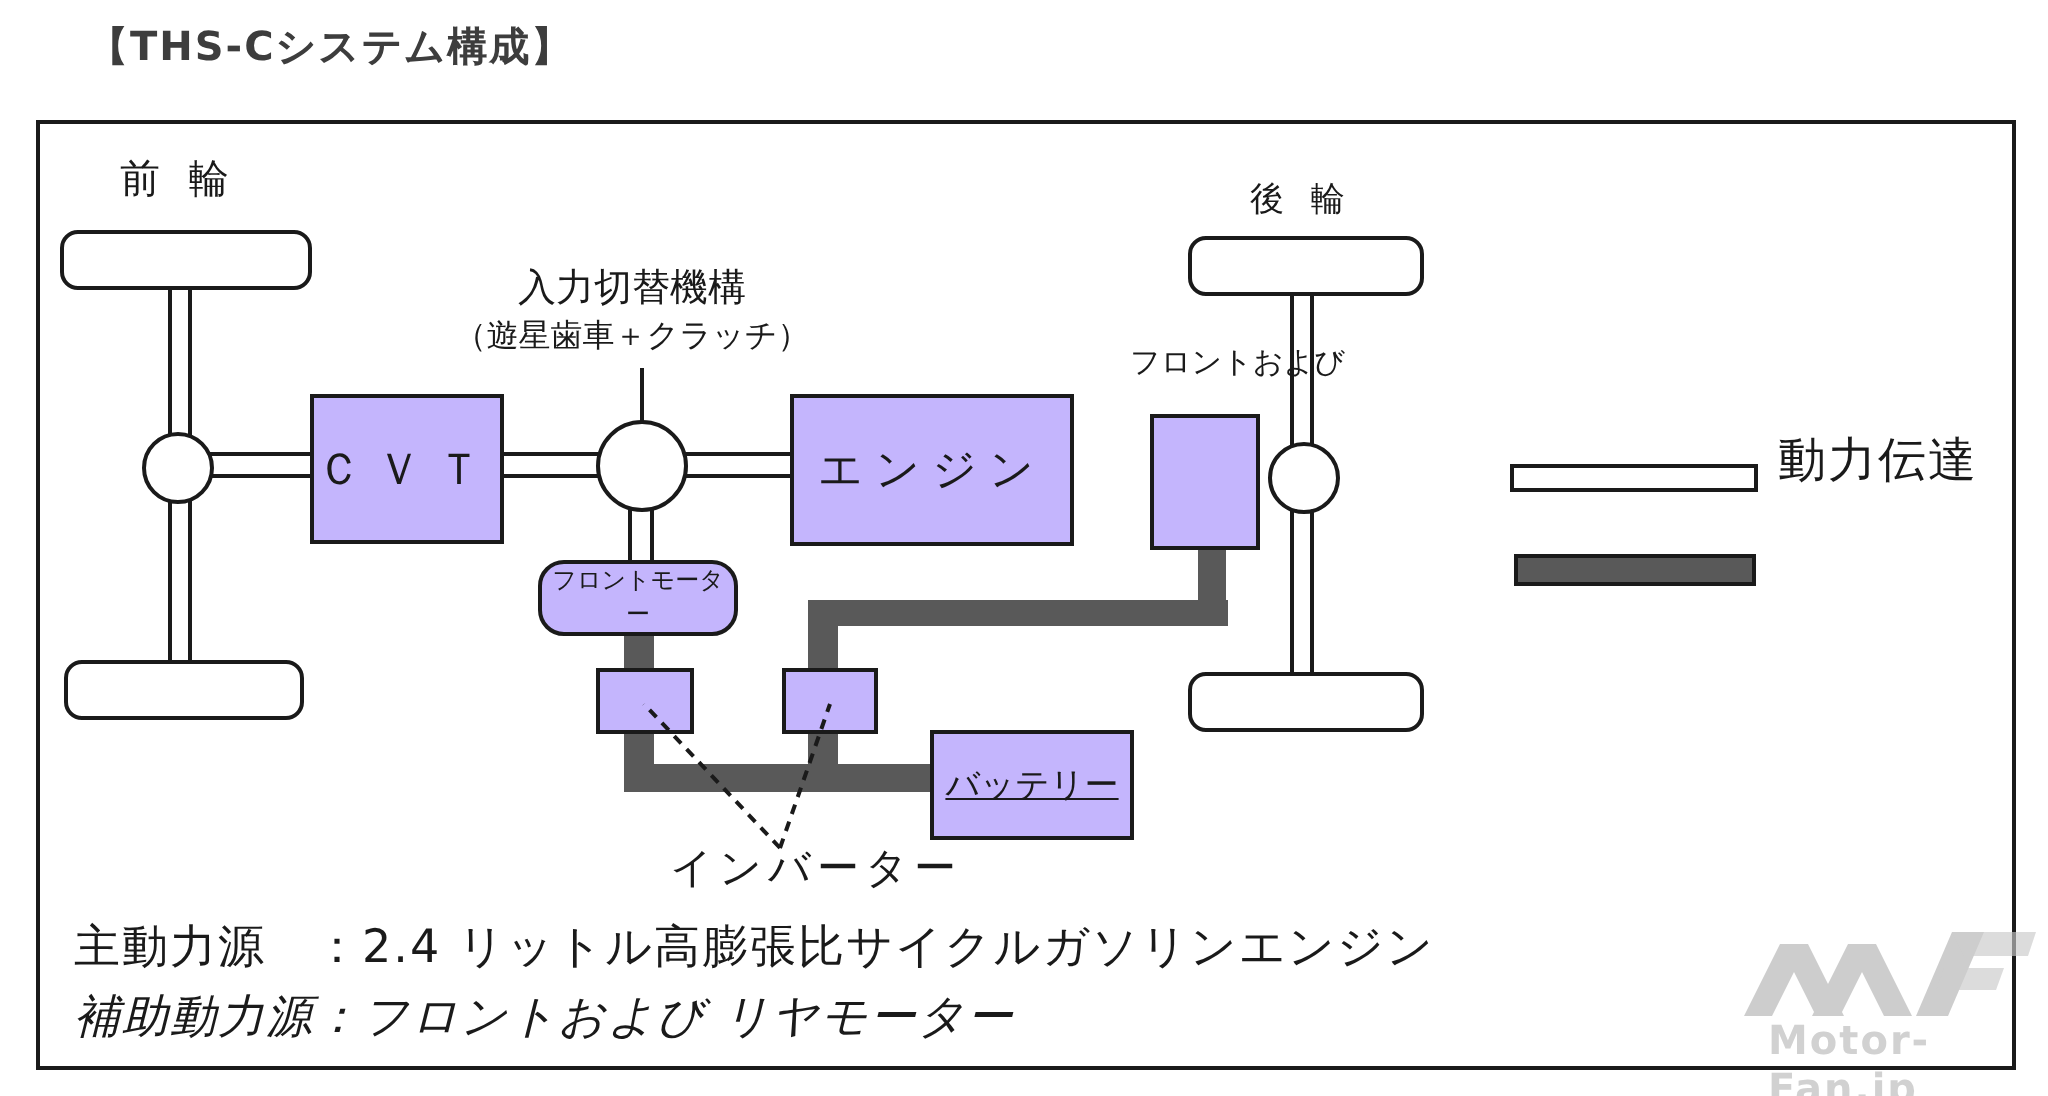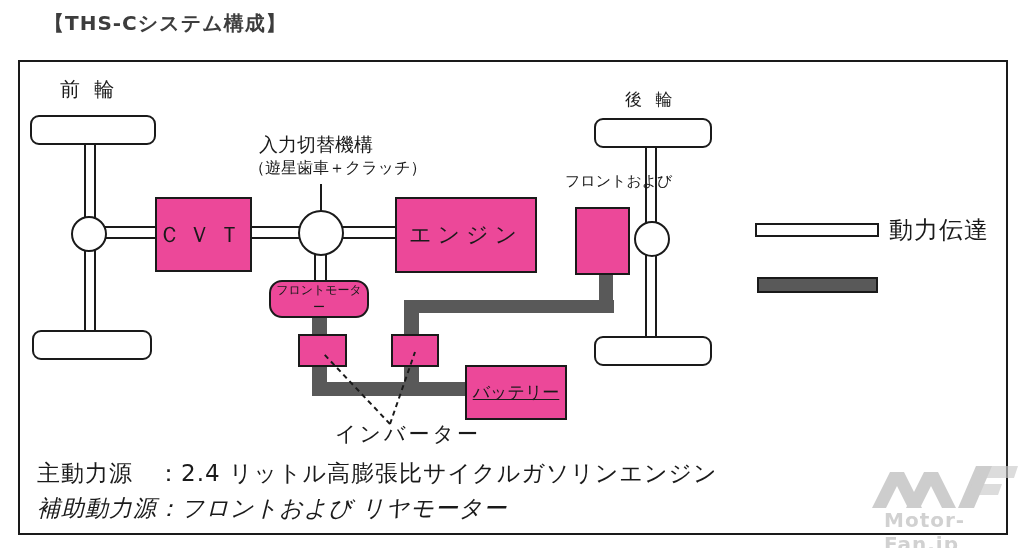--- a/index.html
+++ b/index.html
@@ -8,34 +8,34 @@
   .abs { position:absolute; }
   #page { position:relative; width:1024px; height:548px; background:#fff; }
 
   #title { left:28px; top:10px; font-size:20px; font-weight:bold;
            color:var(--title,#3d3d3d); letter-spacing:1px;margin-left:16px; }
 
   #frame { left:18px; top:60px; width:990px; height:475px;
            border:2px solid #1a1a1a; background:#fff; }
 
   
-  .box { position:absolute; background:#ec4899; border:2px solid #1a1a1a; z-index:3;
+  .box { position:absolute; background:#c4b5fd; border:2px solid #1a1a1a; z-index:3;
          display:flex; align-items:center; justify-content:center; text-align:center; }
   .wheel { position:absolute; background:#fff; border:2px solid #1a1a1a;
            border-radius:9px; z-index:3; }
   .circle { position:absolute; background:#fff; border:2px solid #1a1a1a;
             border-radius:50%; z-index:3; }
   .vshaft { position:absolute; background:#fff; border-left:2px solid #1a1a1a;
             border-right:2px solid #1a1a1a; z-index:1; }
   .hshaft { position:absolute; background:#fff; border-top:2px solid #1a1a1a;
             border-bottom:2px solid #1a1a1a; z-index:1; }
   .electric { position:absolute; background:var(--electric,#595959); z-index:2; }
   .lbl { position:absolute; z-index:4; white-space:nowrap; }
 
-  .legend-row { position:absolute; display:flex; align-items:center; gap:10px; z-index:4; }
+  .legend-row { position:absolute; display:flex; align-items:flex-end; gap:10px; z-index:4; }
   .legend-bar-power { width:124px; height:14px; background:#fff; border:2px solid #1a1a1a; }
   .legend-bar-electric { width:121px; height:16px; background:var(--electric,#595959);
                          border:2px solid #1a1a1a; }
   .legend-text { font-size:24px; letter-spacing:1px; }
 
   .note { position:absolute; font-size:23px; letter-spacing:1px; z-index:4; }
 
   #watermark-logo { left:870px; top:462px; width:148px; height:52px; z-index:10;
                     color:var(--wm,#c9c9c9); opacity:.92; }
   #watermark-text { left:884px; top:508px; font-size:20px; font-weight:bold;
@@ -57,21 +57,21 @@
     <div class="wheel" style="left:12px; top:268px; width:120px; height:30px;"></div>
 
     <div class="hshaft" style="left:80px; top:164px; width:60px; height:13px;"></div>
     <div class="hshaft" style="left:228px; top:164px; width:55px; height:13px;"></div>
     <div class="hshaft" style="left:318px; top:164px; width:62px; height:13px;"></div>
     <div class="vshaft" style="left:294px; top:185px; width:13px; height:40px;"></div>
 
     <div class="box" style="left:135px; top:135px; width:97px; height:75px; font-size:22px; letter-spacing:8px;">ＣＶＴ</div>
 
     <div class="lbl" style="left:201px; top:70px; width:190px; text-align:center; font-size:19px; line-height:1.3;">入力切替機構</div>
-    <div class="lbl" style="left:201px; top:96px; width:190px; font-size:16px;margin-left:28px;">（遊星歯車＋クラッチ）</div>
+    <div class="lbl" style="left:201px; top:96px; width:190px; text-align:center; font-size:16px;">（遊星歯車＋クラッチ）</div>
     <div class="abs" style="left:300px; top:122px; width:2px; height:30px; background:#1a1a1a; z-index:1;"></div>
     <div class="circle" style="left:278px; top:148px; width:46px; height:46px;"></div>
 
     <div class="box" style="left:375px; top:135px; width:142px; height:76px; font-size:22px; letter-spacing:6px;">エンジン</div>
 
     <div class="box" style="left:249px; top:218px; width:100px; height:38px; font-size:12px;border-radius:13px;">フロントモーター</div>
 
     <div class="electric" style="left:292px; top:254px; width:15px; height:20px;"></div>
     <div class="box" style="left:278px; top:272px; width:49px; height:33px;"></div>
     <div class="electric" style="left:292px; top:303px; width:15px; height:31px;"></div>

